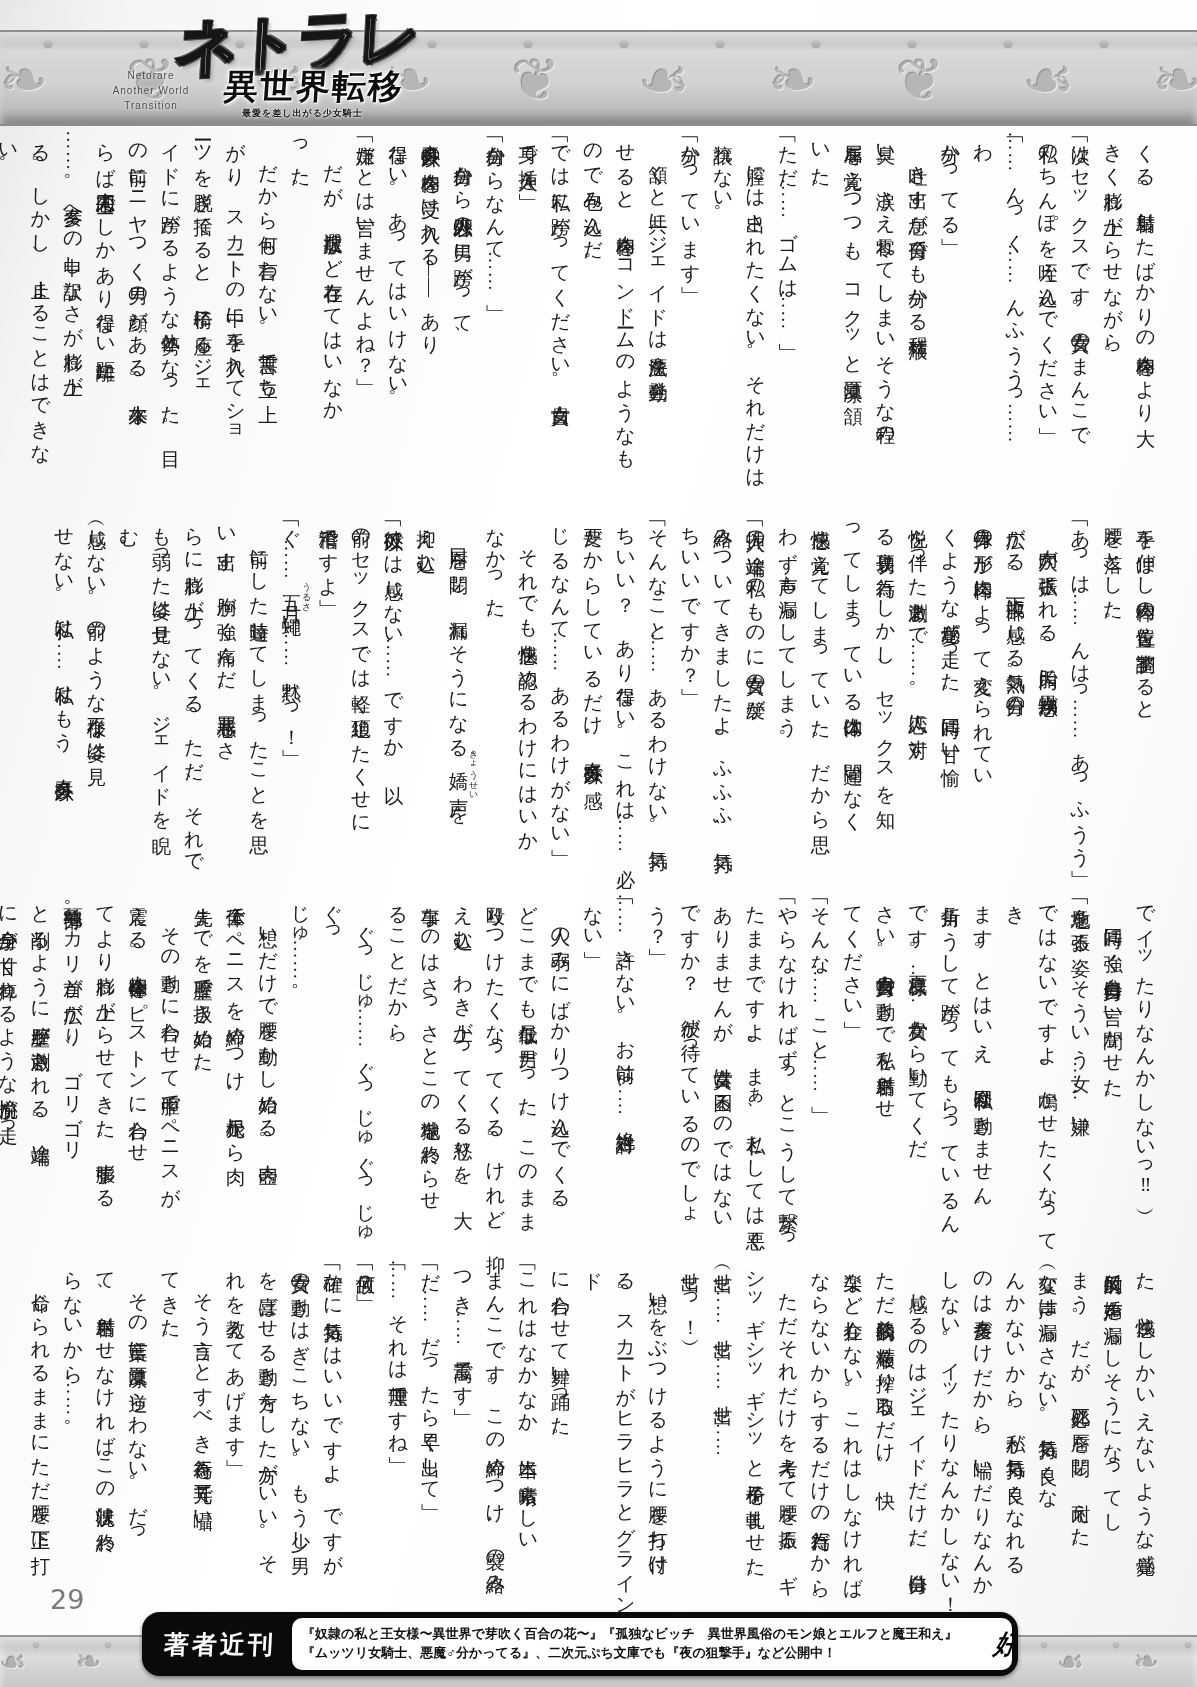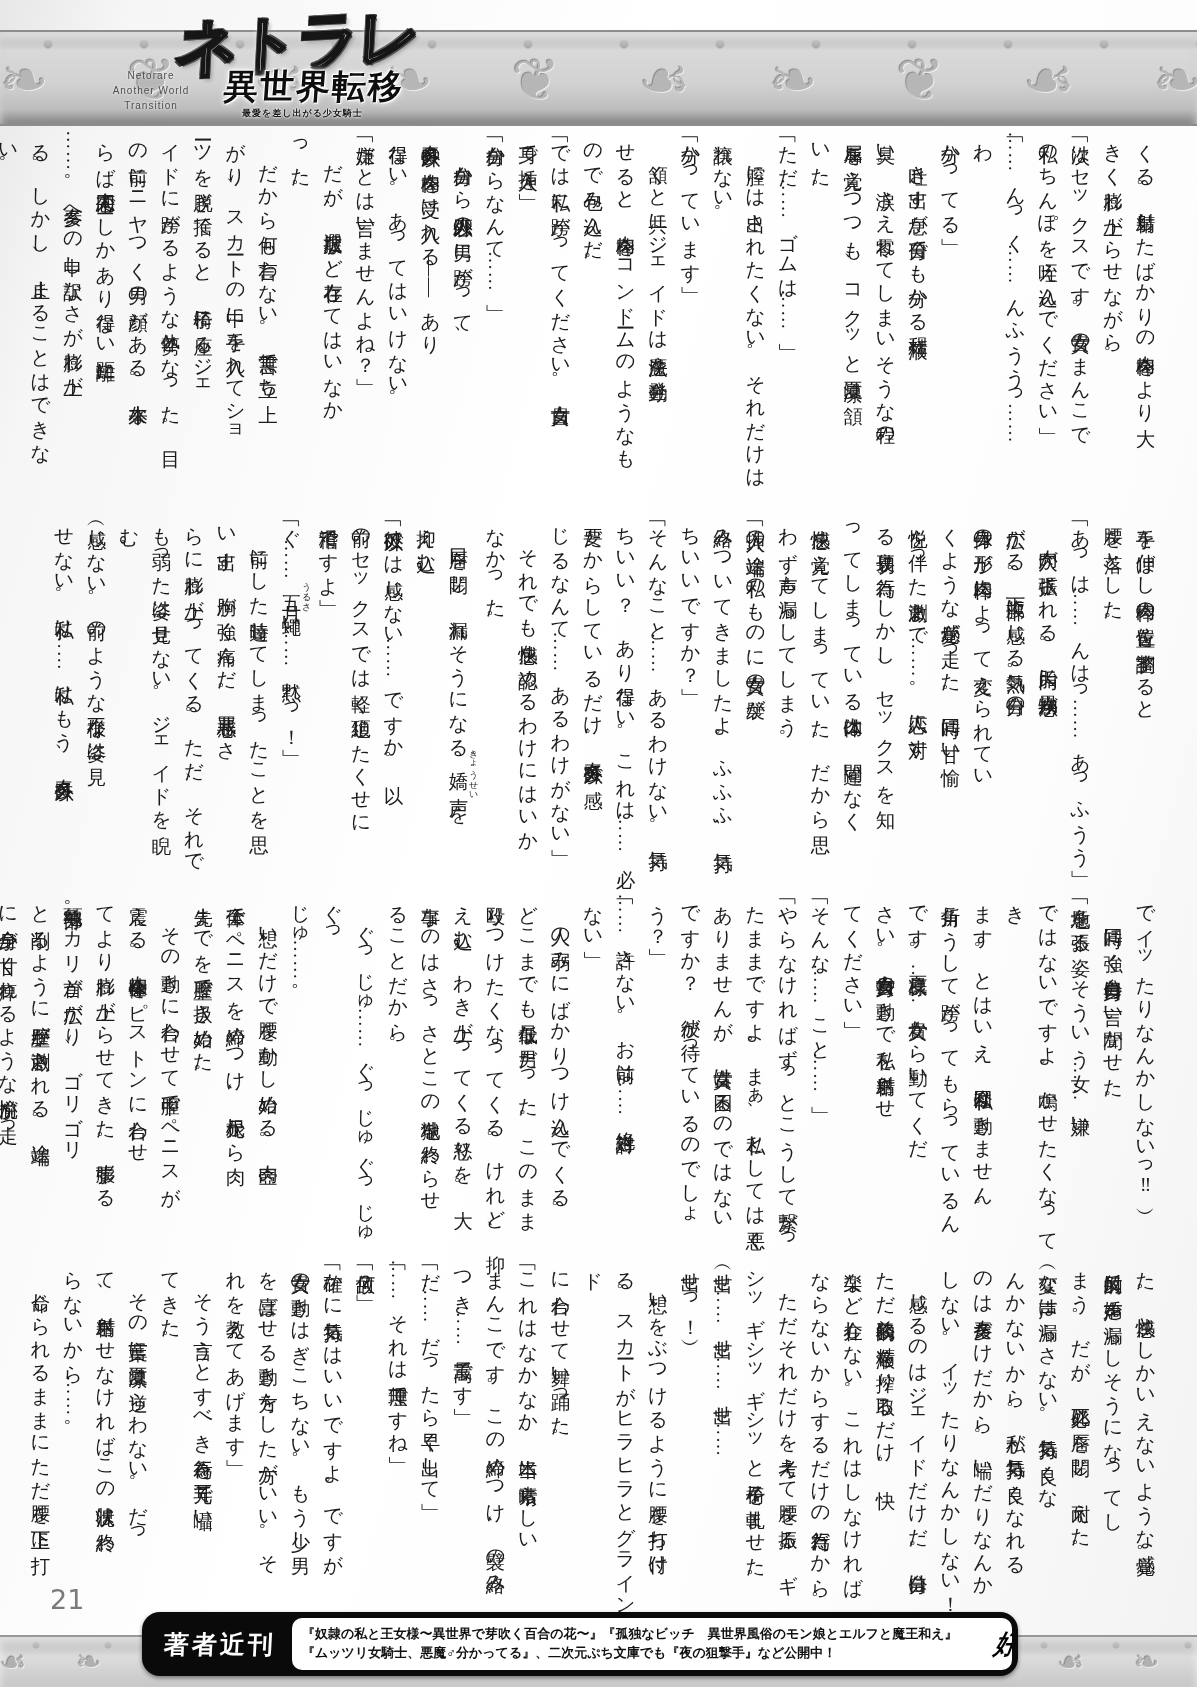--- a/index.html
+++ b/index.html
@@ -263,21 +263,21 @@
     <div class="tcol">を喜ばせる動き方をした方がいい。そ</div>
     <div class="tcol">れを教えてあげます」</div>
     <div class="tcol">　そう言うとすべき行為を耳元で囁い</div>
     <div class="tcol">てきた。</div>
     <div class="tcol">　その言葉に夏凛は逆らわない。だっ</div>
     <div class="tcol">て、射精させなければこの状況は終わ</div>
     <div class="tcol">らないから……。</div>
     <div class="tcol">　命じられるままにただ腰を上下に打</div>
   </div>
 
-<div class="page-num">21</div>
+<div class="page-num">29</div>
 
 <div class="orn-bottom">
   <div class="orn-row sm">☙ ❧ ☙ ❧ ☙ ❧ ☙ ❧ ☙ ❧ ☙ ❧ ☙ ❧ ☙ ❧ ☙ ❧ ☙ ❧ ☙ ❧ ☙ ❧ ☙ ❧</div>
 </div>
 
 <div class="footer-bar">
   <div class="footer-label">著者近刊</div>
   <div class="footer-panel">
     <div class="footer-books">
       <div>『奴隷の私と王女様〜異世界で芽吹く百合の花〜』『孤独なビッチ　異世界風俗のモン娘とエルフと魔王和え』</div>

